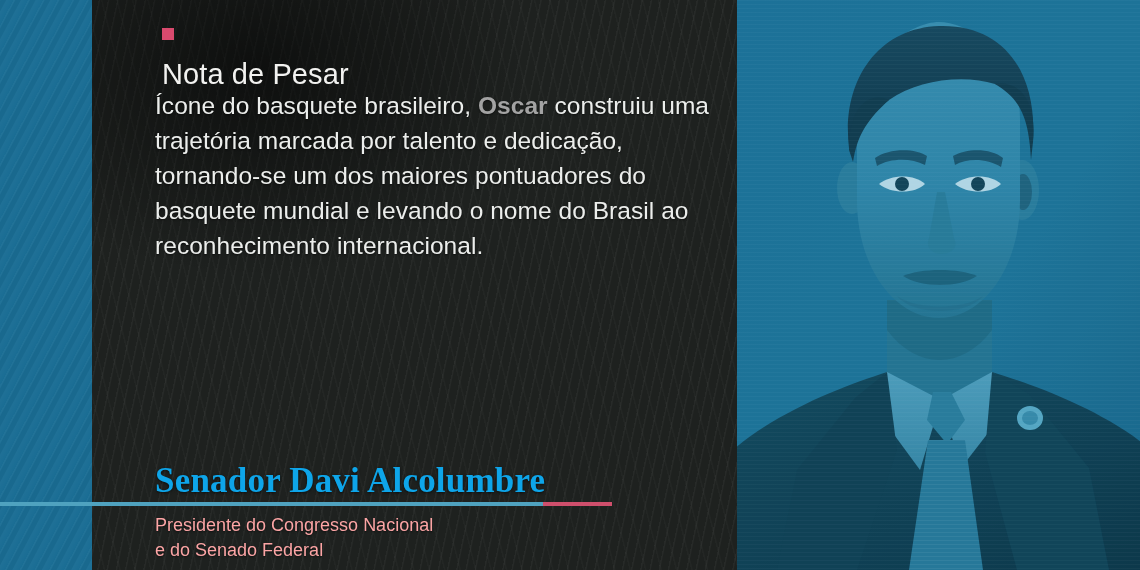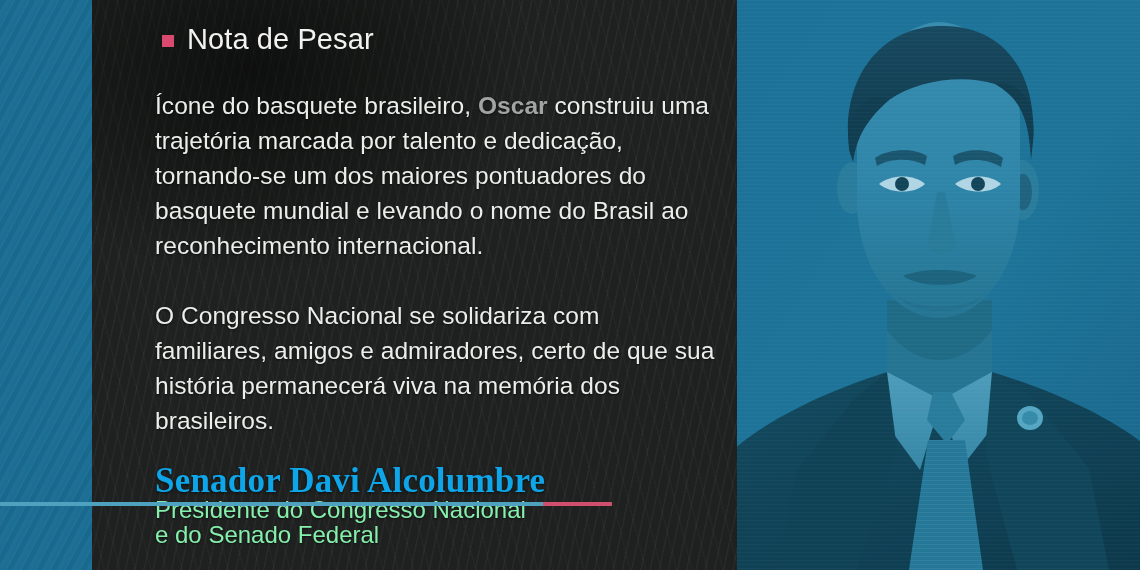--- a/index.html
+++ b/index.html
@@ -93,22 +93,22 @@
     left: 92px; top: 0;
     width: 645px;
     height: 570px;
   }
 
   .title-row {
     position: absolute;
     left: 70px;
     top: 25px;
     display: flex;
-    align-items: center;
-    gap: 13px;
+    gap: 20px;
+    flex-direction: column;
   }
   .bullet {
     width: 12px;
     height: 12px;
     background: #d94a6e;
     flex: 0 0 auto;
     margin-top: 3px;
   }
   .title {
     color: #f2f2f0;
@@ -174,23 +174,23 @@
     position: absolute;
     left: 543px; top: 0;
     width: 69px;
     height: 4px;
     background: #cf4f6c;
   }
 
   .sig-role {
     position: absolute;
     left: 63px;
-    top: 497px;
-    color: #86efac;
-    font-size: 24px;
+    top: 513px;
+    color: #fca5a5;
+    font-size: 18px;
     line-height: 25px;
     font-weight: 400;
     text-shadow: 0 1px 2px rgba(0,0,0,.55);
   }
   .sig-role div { white-space: nowrap; }
 </style>
 </head>
 <body>
 
 <div id="stage">
@@ -287,21 +287,20 @@
 
   <div class="content">
 
     <div class="title-row">
       <span class="bullet"></span>
       <span class="title">Nota de Pesar</span>
     </div>
 
     <div class="body-block">
       <p class="para"><span>Ícone do basquete brasileiro, </span><span class="hl">Oscar</span><span> construiu uma trajetória marcada por talento e dedicação, tornando-se um dos maiores pontuadores do basquete mundial e levando o nome do Brasil ao reconhecimento internacional.</span></p>
-      <p class="para">O Congresso Nacional se solidariza com familiares, amigos e admiradores, certo de que sua história permanecerá viva na memória dos brasileiros.</p>
     </div>
 
     <div class="sig-name">Senador Davi Alcolumbre</div>
 
     <div class="sig-role">
       <div>Presidente do Congresso Nacional</div>
       <div>e do Senado Federal</div>
     </div>
 
   </div>

